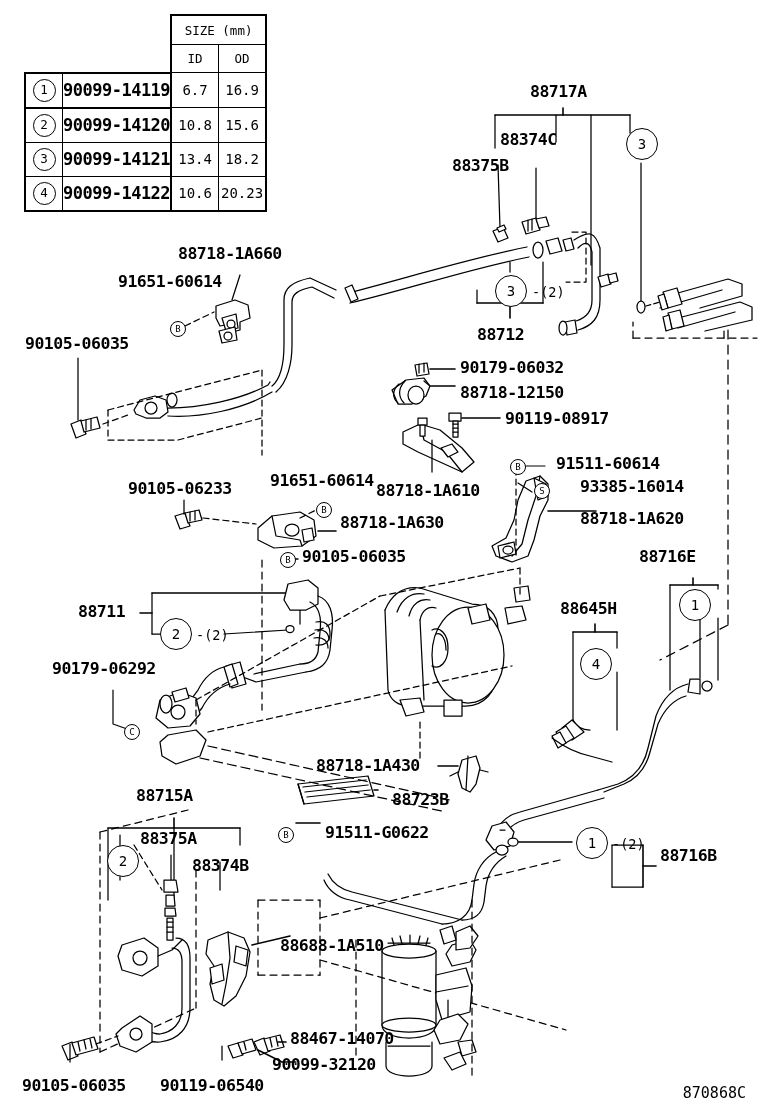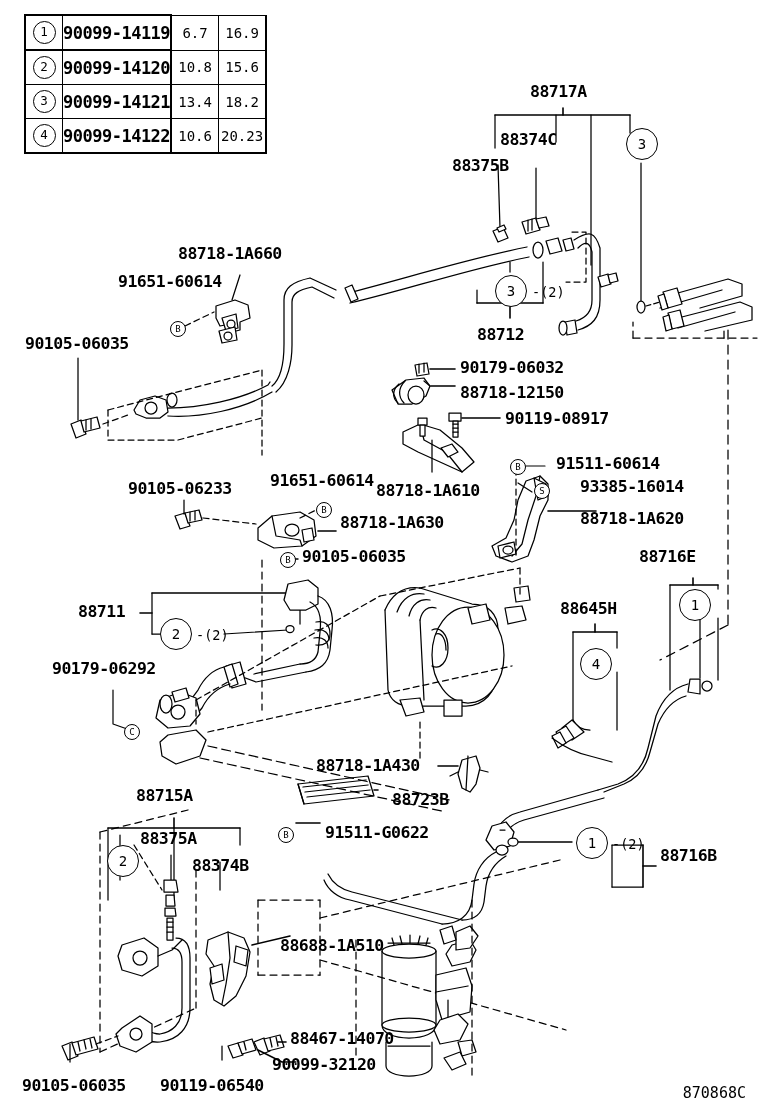--- a/index.html
+++ b/index.html
@@ -50,20 +50,31 @@
   .diagcode{position:absolute;right:14px;bottom:10px;font-size:15px;
        font-family:"DejaVu Sans Mono","Liberation Mono",monospace;letter-spacing:0px;}
 </style>
 </head>
 <body>
 
 <div id="stage">
 
   <table class="sizetable">
     <tbody>
+        <tr>
+      <td class="nb"></td>
+      <td class="nb"></td>
+      <td class="t-hdr thick-t thick-l thick-r" colspan="2">SIZE (mm)</td>
+    </tr>
+    <tr>
+      <td class="nb"></td>
+      <td class="nb"></td>
+      <td class="t-sub thick-l">ID</td>
+      <td class="t-sub thick-r">OD</td>
+    </tr>
     <tr>
       <td class="t-idx thick-t thick-l">
         <span class="circ">1</span>
       </td>
       <td class="t-num thick-t">90099-14119</td>
       <td class="t-val thick-l">6.7</td>
       <td class="t-val thick-r">16.9</td>
     </tr>
     <tr>
       <td class="t-idx thick-t thick-l">

